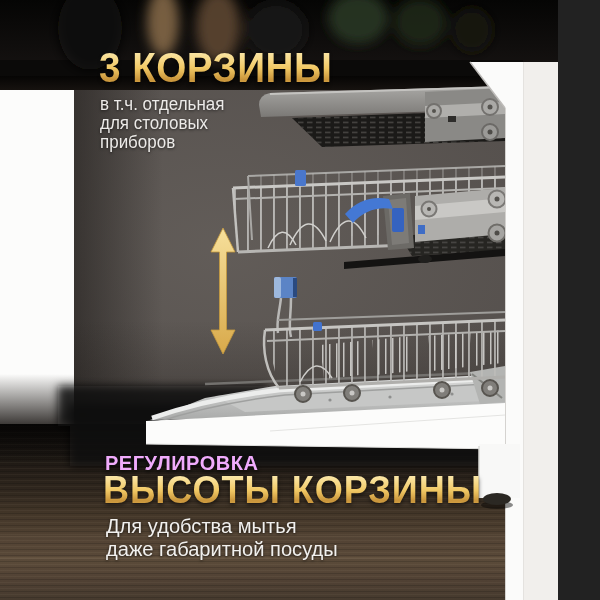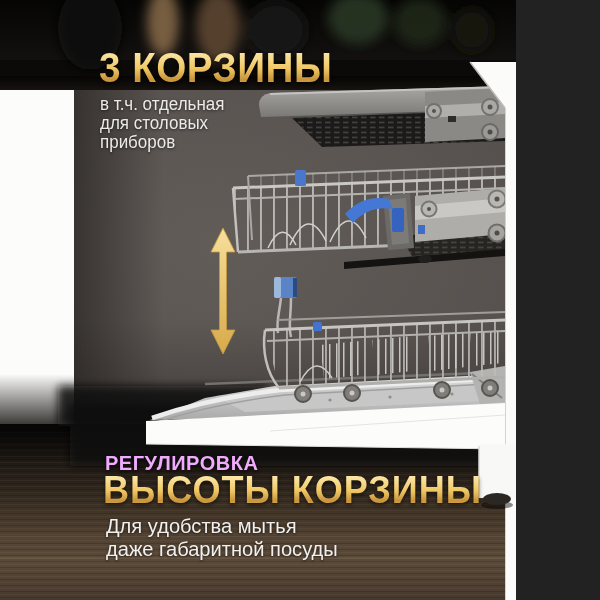--- a/index.html
+++ b/index.html
@@ -1,17 +1,17 @@
 <!DOCTYPE html>
 <html><head>
 <meta charset="utf-8">
 <style>
   html,body{margin:0;padding:0;background:#222;}
   .stage{
-    position:relative;width:516px;height:600px;overflow:hidden;
+    position:relative;width:558px;height:600px;overflow:hidden;
     background:#57524f;font-family:"Liberation Sans",sans-serif;
   }
   .stage svg{position:absolute;left:0;top:0;}
   .txt{position:absolute;margin:0;white-space:nowrap;}
   .gold-text{
     font-weight:bold;
     background:linear-gradient(180deg,#fdf0bf 0%,#f8dc8e 28%,#f0c763 52%,#c9953b 78%,#e2b251 100%);
     -webkit-background-clip:text;background-clip:text;color:transparent;
     filter:drop-shadow(0 2px 2px rgba(0,0,0,0.55));
   }

